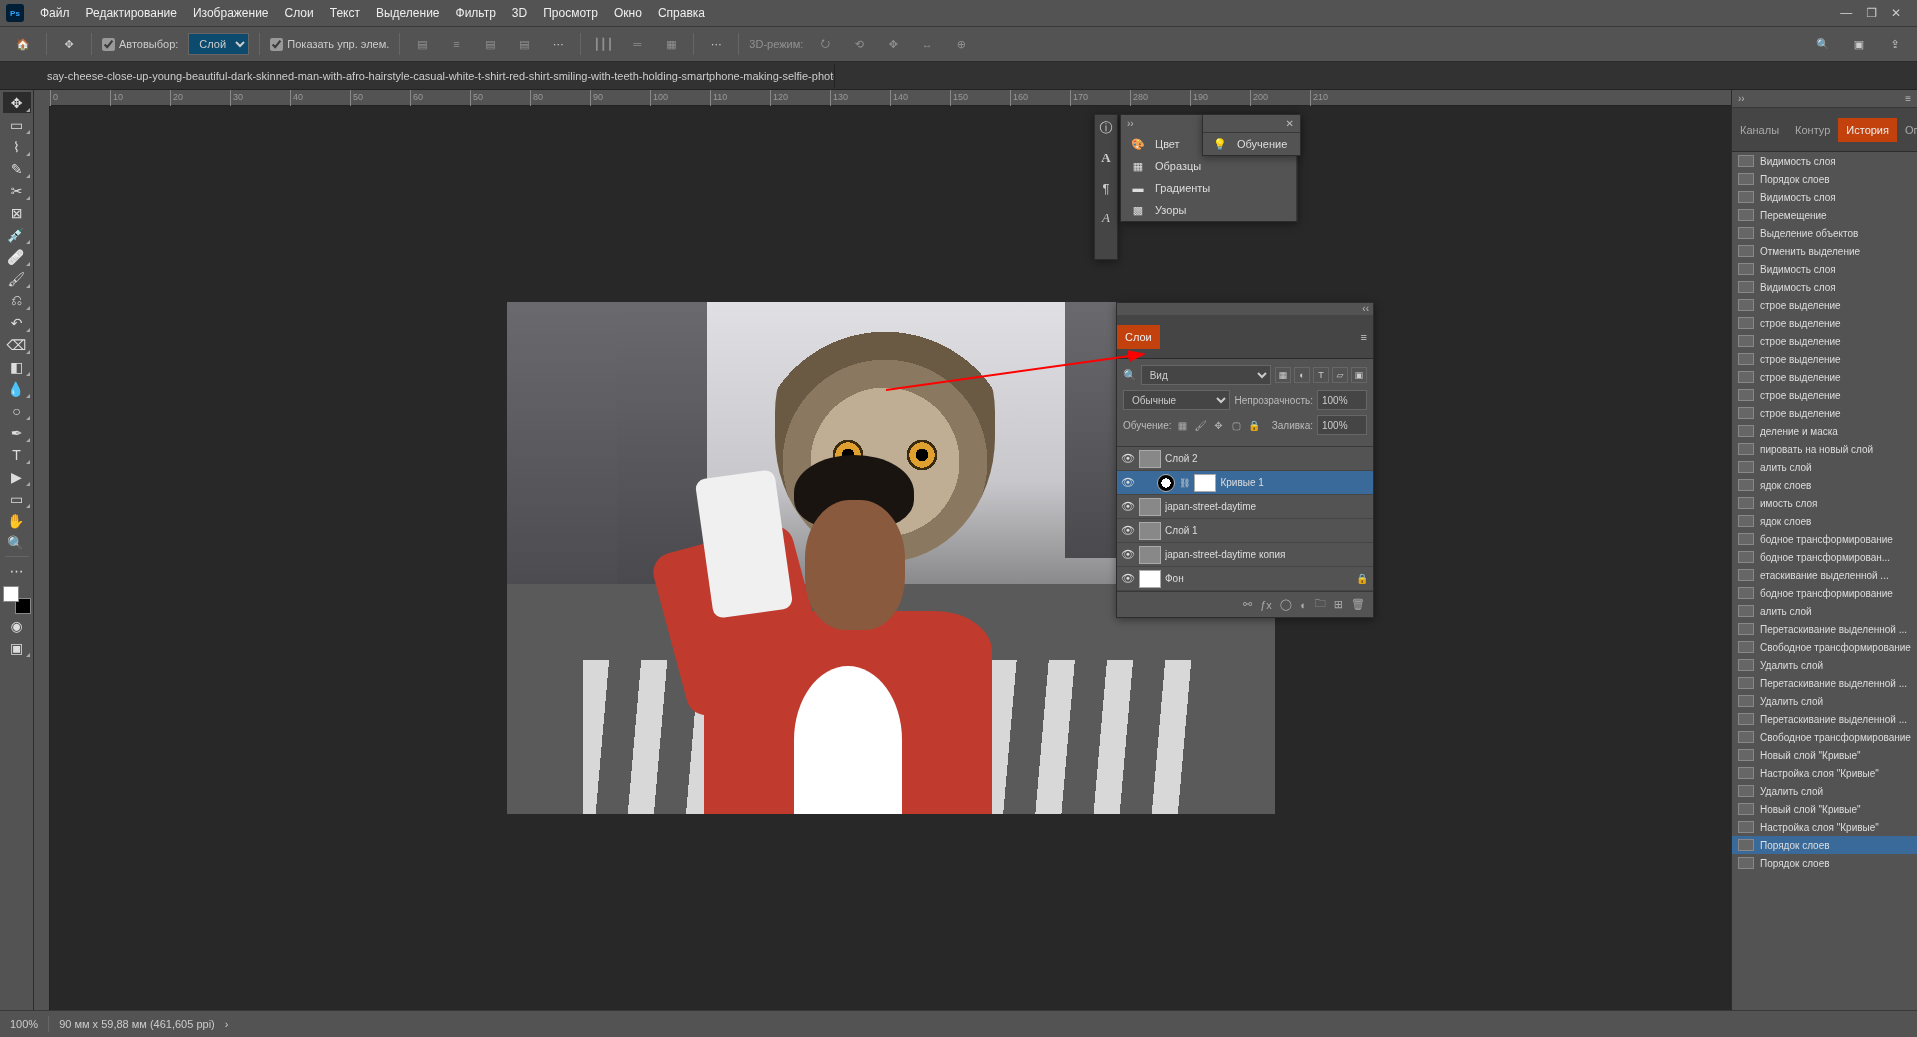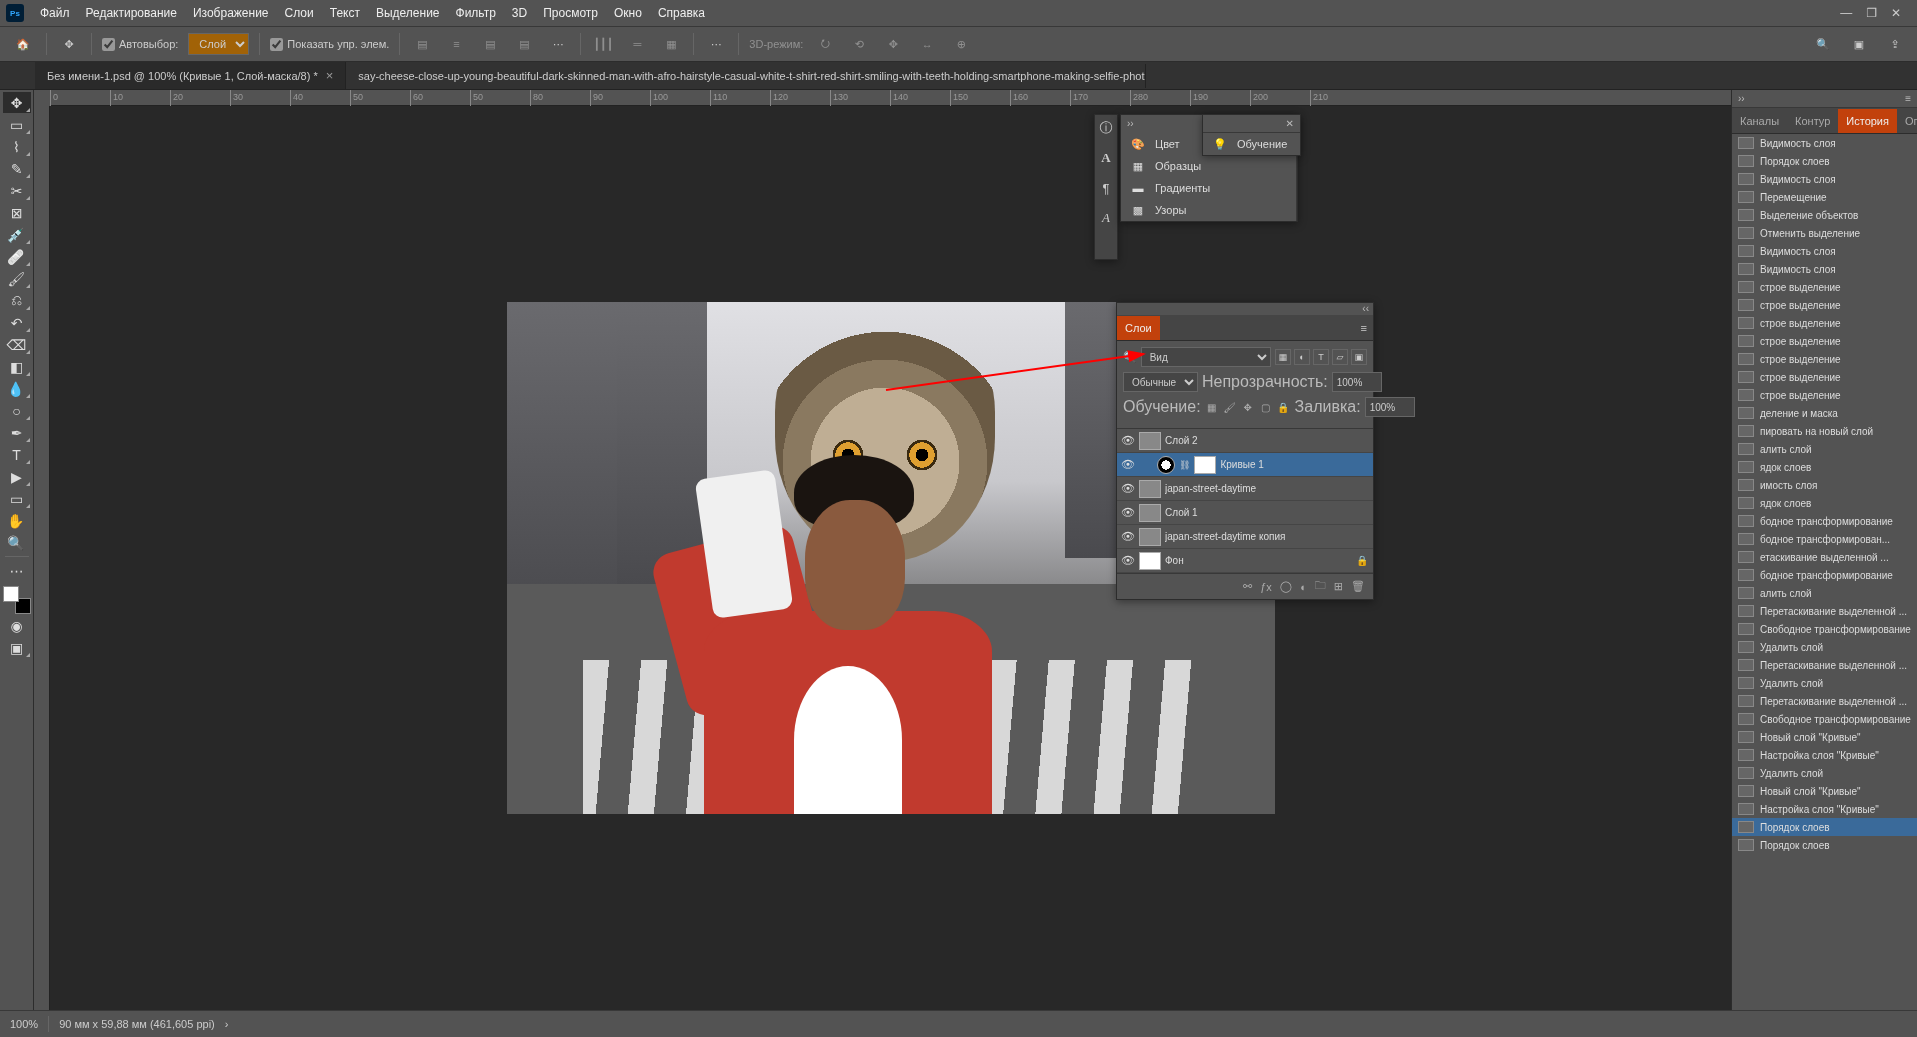--- a/index.html
+++ b/index.html
@@ -9,21 +9,21 @@
 .ps-logo{width:18px;height:18px;background:#001e36;border-radius:3px;display:flex;align-items:center;justify-content:center;color:#31a8ff;font-size:8px;font-weight:bold;margin-right:6px}
 .menu-item{padding:4px 8px;color:#eee;font-size:12px;cursor:pointer}
 .win-controls{margin-left:auto;display:flex;gap:14px;padding-right:10px}
 .win-controls span{color:#ccc;font-size:12px;cursor:pointer}
 
 .options-bar{height:36px;background:#535353;display:flex;align-items:center;padding:0 10px;gap:10px;border-top:1px solid #383838;border-bottom:1px solid #2c2c2c}
 .home-btn{width:26px;height:26px;display:flex;align-items:center;justify-content:center;cursor:pointer}
 .opt-icon{width:24px;height:24px;display:flex;align-items:center;justify-content:center;color:#ccc;cursor:pointer}
 .checkbox{display:flex;align-items:center;gap:4px;font-size:11px}
 .checkbox input{accent-color:#999}
-.opt-select{background:#a16207;border:1px solid #666;color:#ccc;padding:2px 6px;font-size:11px;height:22px}
+.opt-select{background:#0c4a6e;border:1px solid #666;color:#ccc;padding:2px 6px;font-size:11px;height:22px}
 .opt-sep{width:1px;height:22px;background:#666}
 .opt-dim{opacity:.5}
 
 .options-right{margin-left:auto;display:flex;gap:12px;align-items:center}
 
 .doc-tabs{height:28px;background:#323232;display:flex;align-items:center;padding-left:35px;border-bottom:1px solid #222}
 .doc-tab{padding:6px 12px;font-size:11px;color:#ccc;display:flex;align-items:center;gap:8px;border-right:1px solid #222;cursor:pointer;max-width:800px;overflow:hidden;white-space:nowrap}
 .doc-tab.active{background:#2a2a2a}
 .doc-tab .close{color:#999;font-size:13px}
 
@@ -64,21 +64,21 @@
 .art-head{position:absolute;top:15%;left:38%;width:100px;height:130px;background:#8a5a3e;border-radius:45% 45% 40% 40%}
 .art-hair{position:absolute;top:3%;left:35%;width:120px;height:75px;background:#1a1410;border-radius:50% 50% 40% 40%}
 .art-arm{position:absolute;top:25%;left:0;width:40%;height:45%;background:#c13a2e;border-radius:20px;transform:rotate(-15deg)}
 .art-phone{position:absolute;top:8%;left:10%;width:80px;height:140px;background:#f0f0f0;border-radius:10px;transform:rotate(-8deg)}
 
 .red-arrow{position:absolute;pointer-events:none;z-index:50}
 .red-arrow svg{overflow:visible}
 
 .dock-right{position:absolute;right:0;top:0;bottom:0;width:186px;background:#535353;border-left:1px solid #2c2c2c}
 .dock-buttons{display:flex;justify-content:space-between;padding:3px 6px;height:18px;font-size:10px;color:#bbb;border-bottom:1px solid #383838}
-.panel-tabs{height:26px;display:flex;align-items:center;background:#454545;border-bottom:1px solid #2c2c2c}
+.panel-tabs{height:44px;display:flex;align-items:center;background:#454545;border-bottom:1px solid #2c2c2c}
 .panel-tab{padding:6px 8px;font-size:11px;color:#aaa;cursor:pointer}
 .panel-tab.active{background:#c2410c;color:#eee}
 .history-list{overflow-y:auto;height:calc(100% - 44px)}
 .history-item{display:flex;align-items:center;padding:3px 6px;gap:6px;font-size:10px;color:#ddd;cursor:pointer;height:18px}
 .history-item.active{background:#3a6a9a}
 .history-item .hicon{width:16px;height:12px;background:#666;border:1px solid #888;flex-shrink:0}
 .hist-label{overflow:hidden;white-space:nowrap;text-overflow:ellipsis}
 
 .float-panel{position:absolute;background:#535353;border:1px solid #2c2c2c;box-shadow:0 2px 8px rgba(0,0,0,.4)}
 .float-dock1{top:24px;left:1094px;width:24px;background:#454545;padding:4px 2px;display:flex;flex-direction:column;gap:12px;align-items:center;border:1px solid #2c2c2c;height:146px}
@@ -90,21 +90,21 @@
 .float-learn{top:24px;left:1202px;width:99px}
 
 .float-layers{top:212px;left:1116px;width:258px}
 .layers-header{height:12px;display:flex;justify-content:flex-end;padding:0 4px;font-size:10px;color:#bbb}
 .layers-controls{padding:6px;border-bottom:1px solid #383838}
 .layers-row{display:flex;align-items:center;gap:4px;margin-bottom:5px}
 .layers-row select, .layers-row input{background:#454545;border:1px solid #666;color:#ccc;font-size:10px;padding:2px 4px;height:20px}
 .layers-search{flex:1}
 .mini-icons{display:flex;gap:3px}
 .mini-icons span{width:16px;height:16px;border:1px solid #666;display:flex;align-items:center;justify-content:center;font-size:9px;cursor:pointer}
-.layers-label{font-size:16px;color:#bbb}
+.layers-label{font-size:10px;color:#bbb}
 .layers-val{width:50px}
 .lock-icons{display:flex;gap:4px}
 .lock-icons span{width:14px;height:14px;display:flex;align-items:center;justify-content:center;font-size:10px;cursor:pointer;color:#aaa}
 .layer-list{max-height:160px;overflow-y:auto}
 .layer-item{display:flex;align-items:center;height:24px;padding:0 4px;gap:4px;font-size:10px;color:#ddd;border-bottom:1px solid #454545;cursor:pointer}
 .layer-item.selected{background:#3a6a9a}
 .layer-eye{width:14px;height:14px;display:flex;align-items:center;justify-content:center;font-size:11px}
 .layer-thumb{width:22px;height:18px;background:#888;border:1px solid #aaa;flex-shrink:0}
 .layer-thumb.mask{background:#fff}
 .layer-thumb.adj{background:radial-gradient(circle,#fff 40%,#000 41%);border-radius:50%;width:18px}
@@ -177,24 +177,20 @@
   <span class="opt-icon opt-dim">↔</span>
   <span class="opt-icon opt-dim">⊕</span>
   <div class="options-right">
     <span class="opt-icon">🔍</span>
     <span class="opt-icon">▣</span>
     <span class="opt-icon">⇪</span>
   </div>
 </div>
 
 <div class="doc-tabs" id="doc-tabs">
-    <div class="doc-tab active">
-      <span>Без имени-1.psd @ 100% (Кривые 1, Слой-маска/8) *</span>
-      <span class="close">×</span>
-    </div>
     <div class="doc-tab">
       <span>say-cheese-close-up-young-beautiful-dark-skinned-man-with-afro-hairstyle-casual-white-t-shirt-red-shirt-smiling-with-teeth-holding-smartphone-making-selfie-photo.jpg @ 50% (RGB/8#) *</span>
     </div>
   </div>
 
 <div class="workspace">
 
   <div class="toolbar">
     <div class="tool active corner">✥</div>
     <div class="tool corner">▭</div>

